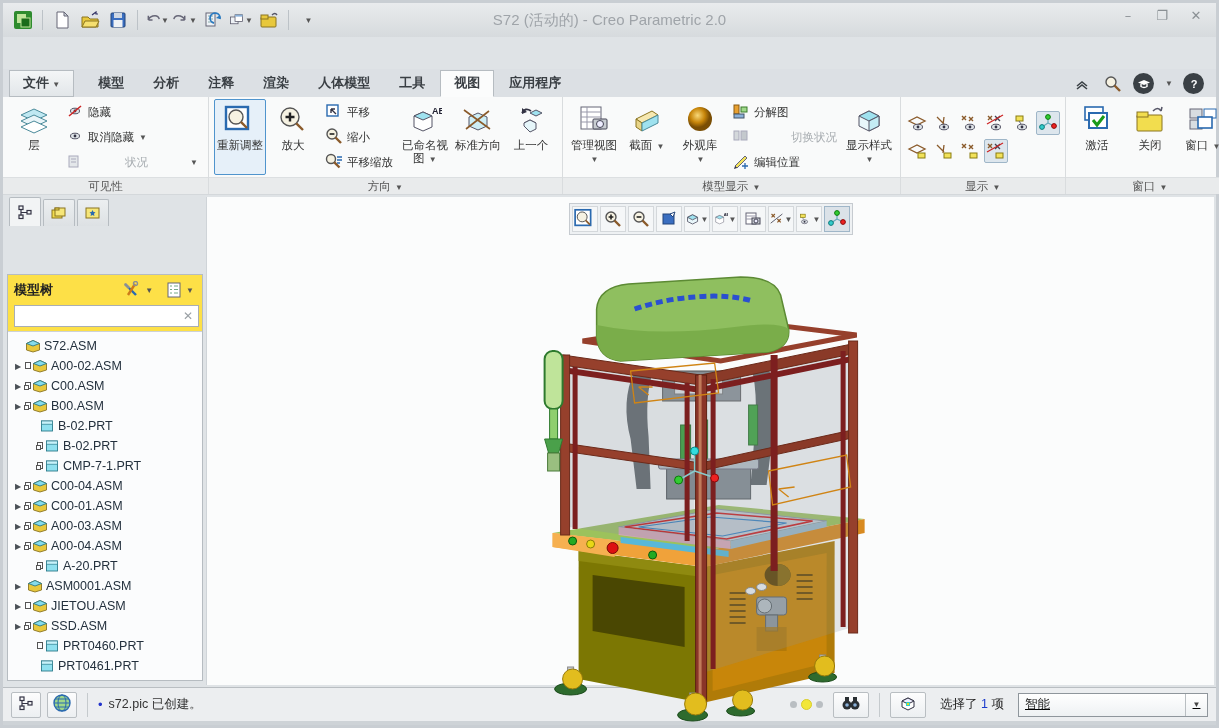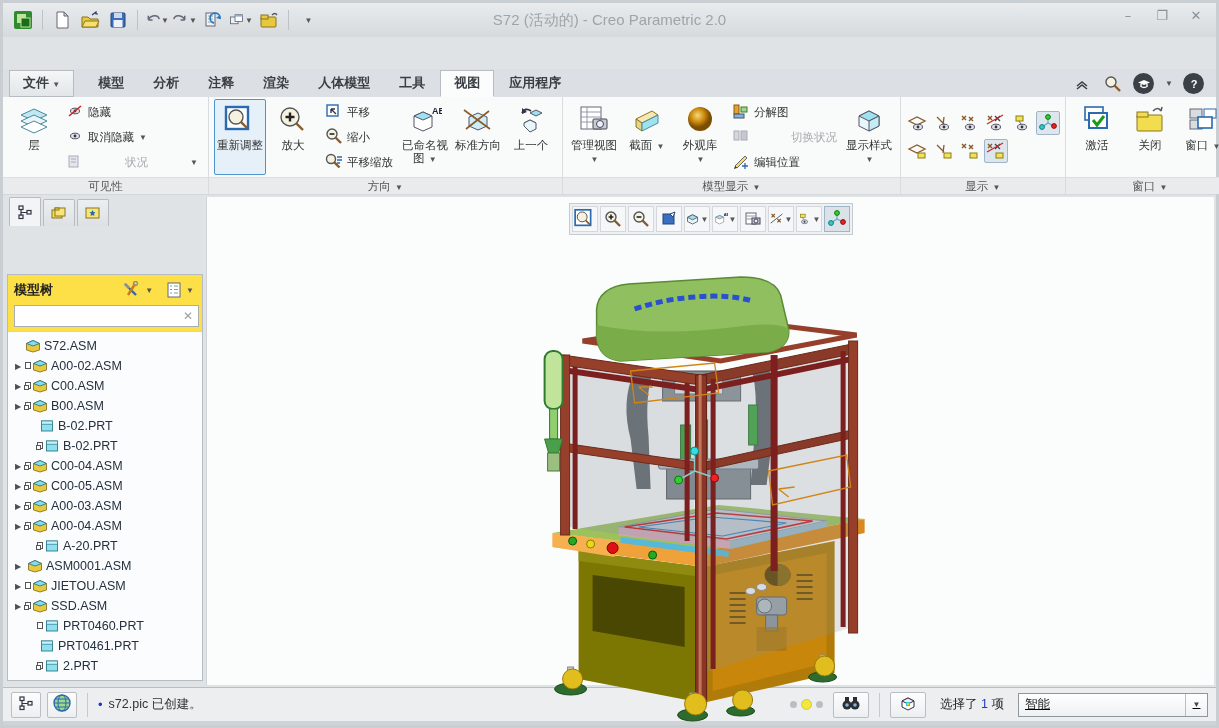--- a/index.html
+++ b/index.html
@@ -750,20 +750,36 @@
         <path d="M1.5,4.5 L8,1.5 L14.5,4.5 L8,7 Z" fill="#86dcec" stroke="#2a7a8a" stroke-width="0.9"></path>
       </g>
       <g class="g-prt">
         <rect x="2.5" y="2" width="11" height="10" fill="#8fe0ef" stroke="#2a7a8a" stroke-width="0.9"></rect>
         <rect x="2.5" y="2" width="11" height="3.2" fill="#c8f2fa" stroke="#2a7a8a" stroke-width="0.7"></rect>
       </g>
     </svg>
     <span class="tlabel">B-02.PRT</span>
   </div>
 
+  <div class="trow">
+    <span class="tind"></span>
+              <span class="tarrow"></span>
+    <span class="tmark dbl"></span>
+    <svg class="ticon" viewBox="0 0 16 14">
+      <g class="g-asm" style="display: none;">
+        <path d="M1.5,4.5 L8,1.5 L14.5,4.5 L14.5,11 L8,13 L1.5,11 Z" fill="#e8c83c" stroke="#8a7420" stroke-width="0.9"></path>
+        <path d="M1.5,4.5 L8,1.5 L14.5,4.5 L8,7 Z" fill="#86dcec" stroke="#2a7a8a" stroke-width="0.9"></path>
+      </g>
+      <g class="g-prt">
+        <rect x="2.5" y="2" width="11" height="10" fill="#8fe0ef" stroke="#2a7a8a" stroke-width="0.9"></rect>
+        <rect x="2.5" y="2" width="11" height="3.2" fill="#c8f2fa" stroke="#2a7a8a" stroke-width="0.7"></rect>
+      </g>
+    </svg>
+    <span class="tlabel">CMP-7-1.PRT</span>
+  </div>
 
   <div class="trow">
     <span style="width: 2px;"></span>
               <span class="tarrow">▶</span>
     <span class="tmark dbl"></span>
     <svg class="ticon" viewBox="0 0 16 14">
       <g class="g-asm">
         <path d="M1.5,4.5 L8,1.5 L14.5,4.5 L14.5,11 L8,13 L1.5,11 Z" fill="#e8c83c" stroke="#8a7420" stroke-width="0.9"></path>
         <path d="M1.5,4.5 L8,1.5 L14.5,4.5 L8,7 Z" fill="#86dcec" stroke="#2a7a8a" stroke-width="0.9"></path>
       </g>
@@ -782,21 +798,21 @@
     <svg class="ticon" viewBox="0 0 16 14">
       <g class="g-asm">
         <path d="M1.5,4.5 L8,1.5 L14.5,4.5 L14.5,11 L8,13 L1.5,11 Z" fill="#e8c83c" stroke="#8a7420" stroke-width="0.9"></path>
         <path d="M1.5,4.5 L8,1.5 L14.5,4.5 L8,7 Z" fill="#86dcec" stroke="#2a7a8a" stroke-width="0.9"></path>
       </g>
       <g class="g-prt" style="display: none;">
         <rect x="2.5" y="2" width="11" height="10" fill="#8fe0ef" stroke="#2a7a8a" stroke-width="0.9"></rect>
         <rect x="2.5" y="2" width="11" height="3.2" fill="#c8f2fa" stroke="#2a7a8a" stroke-width="0.7"></rect>
       </g>
     </svg>
-    <span class="tlabel">C00-05.ASM</span>
+    <span class="tlabel">C00-01.ASM</span>
   </div>
 
   <div class="trow">
     <span style="width: 2px;"></span>
               <span class="tarrow">▶</span>
     <span class="tmark dbl"></span>
     <svg class="ticon" viewBox="0 0 16 14">
       <g class="g-asm">
         <path d="M1.5,4.5 L8,1.5 L14.5,4.5 L14.5,11 L8,13 L1.5,11 Z" fill="#e8c83c" stroke="#8a7420" stroke-width="0.9"></path>
         <path d="M1.5,4.5 L8,1.5 L14.5,4.5 L8,7 Z" fill="#86dcec" stroke="#2a7a8a" stroke-width="0.9"></path>

